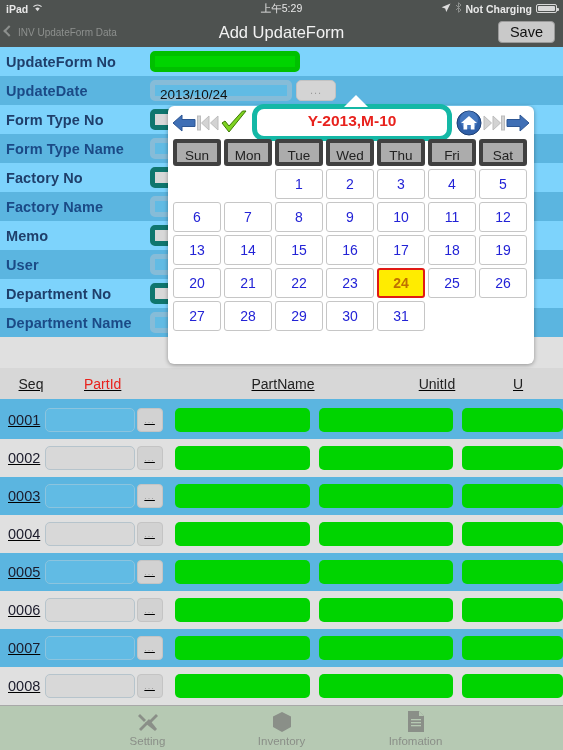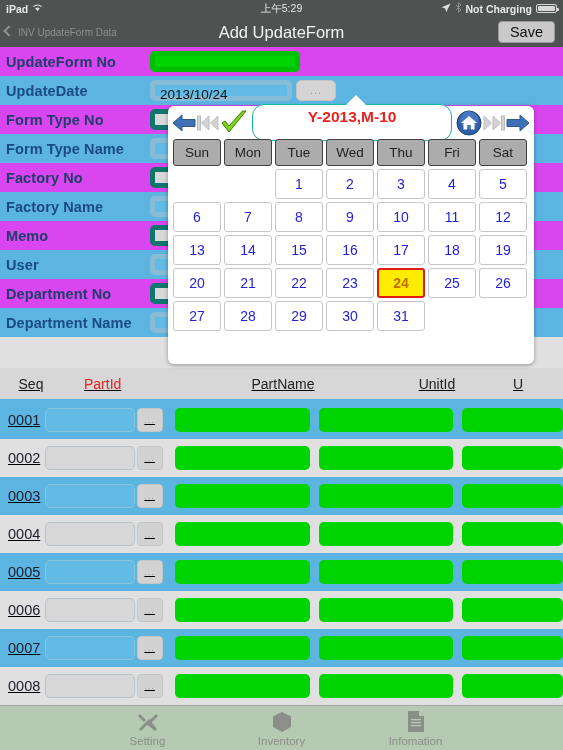--- a/index.html
+++ b/index.html
@@ -52,21 +52,21 @@
     position: absolute; right: 8px; top: 4px;
     background: #c9c9c9; color: #111; border: 1px solid #9a9a9a;
     border-radius: 4px; padding: 2px 11px; font-size: 14.5px;
   }
 
   
   .formarea { position: absolute; top: 47px; left: 0; width: 563px; height: 321px; background:#e0e0e0; }
   .frow {
     position: relative; height: 29px; display: flex; align-items: center;
   }
-  .frow.odd  { background: #d946ef; }
+  .frow.odd  { background: #7dd3fc; }
   .frow.even { background: #5bb5e0; }
   .flabel {
     width: 150px; padding-left: 6px; font-size: 14.5px; font-weight: bold;
     letter-spacing: .1px;
   }
   .frow.odd  .flabel { color: #1f3f6b; }
   .frow.even .flabel { color: #1b4a86; }
   .finput {
     height: 21px; border: 5px solid #0f766e; border-radius: 5px;
     font-size: 13.5px; color: #111; padding-left: 5px; line-height: 19px;
@@ -90,37 +90,37 @@
     box-shadow: 0 1px 4px rgba(0,0,0,.35);
     z-index: 30;
   }
   .cal-arrow {
     position: absolute; left: 344px; top: 95px; width: 0; height: 0;
     border-left: 12px solid transparent; border-right: 12px solid transparent;
     border-bottom: 12px solid #fff; z-index: 31;
   }
   .cal-head { display: flex; align-items: center; height: 30px; padding: 3px 4px 0 4px; gap: 1px; }
   .cal-title {
-    flex: 1; height: 37px; border: 1px solid #14b8a6; border-radius: 12px;
+    flex: 1; height: 37px; border: 5px solid #14b8a6; border-radius: 12px;
     background: #fff; color: #e8221d; font-size: 15.5px; font-weight: bold;
     text-align: center; line-height: 23px; margin: 0 3px;
   }
   .ico { display:inline-block; }
   .arrow-big {
     width: 24px; height: 22px; position: relative;
   }
   .arrow-big svg { display:block; }
   .dblarrow { width: 22px; height: 20px; }
   .check { width: 28px; height: 26px; }
   .home { width: 26px; height: 26px; }
 
   .cal-grid { padding: 3px 5px 0 5px; }
   .cal-tr { display: flex; gap: 3px; margin-bottom: 3px; }
   .cal-th {
-    width: 48px; height: 27px; background: #acacac; border: 1px solid #404040;
+    width: 48px; height: 27px; background: #acacac; border: 4px solid #404040;
     border-radius: 3px; text-align: center; line-height: 25px;
     font-size: 13.5px; color: #222;
   }
   .cal-td {
     width: 48px; height: 30px; background: #fff; border: 1px solid #c6c6c6;
     border-radius: 3px; text-align: center; line-height: 28px;
     font-size: 14px; color: #2323d6;
   }
   .cal-td.blank { border-color: transparent; background: transparent; }
   .cal-td.sel { background: #ffec00; border: 2px solid #e01a14; color: #c07000; line-height: 26px; font-weight: bold;}

